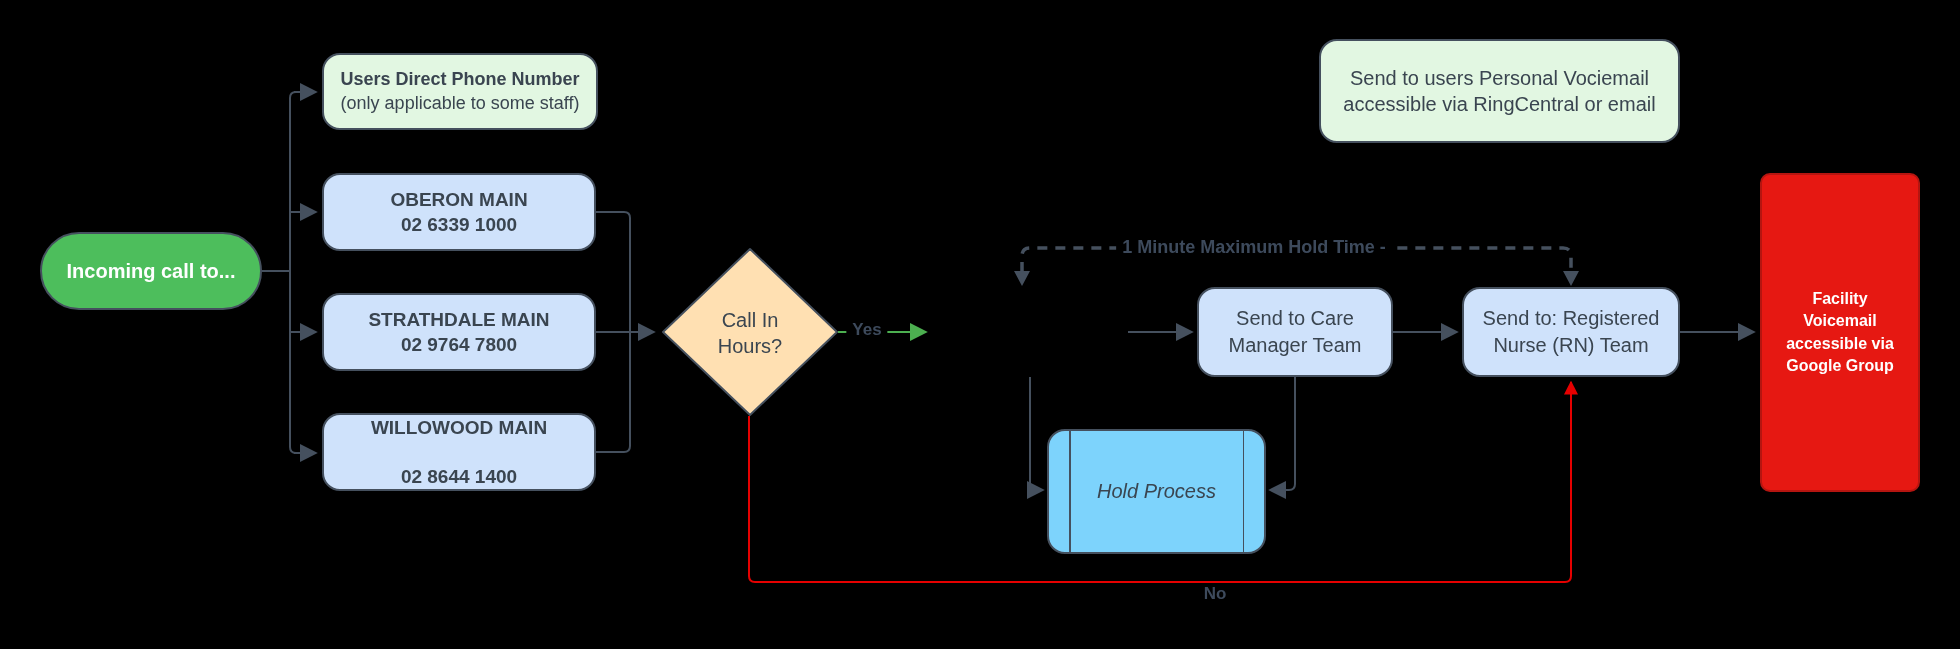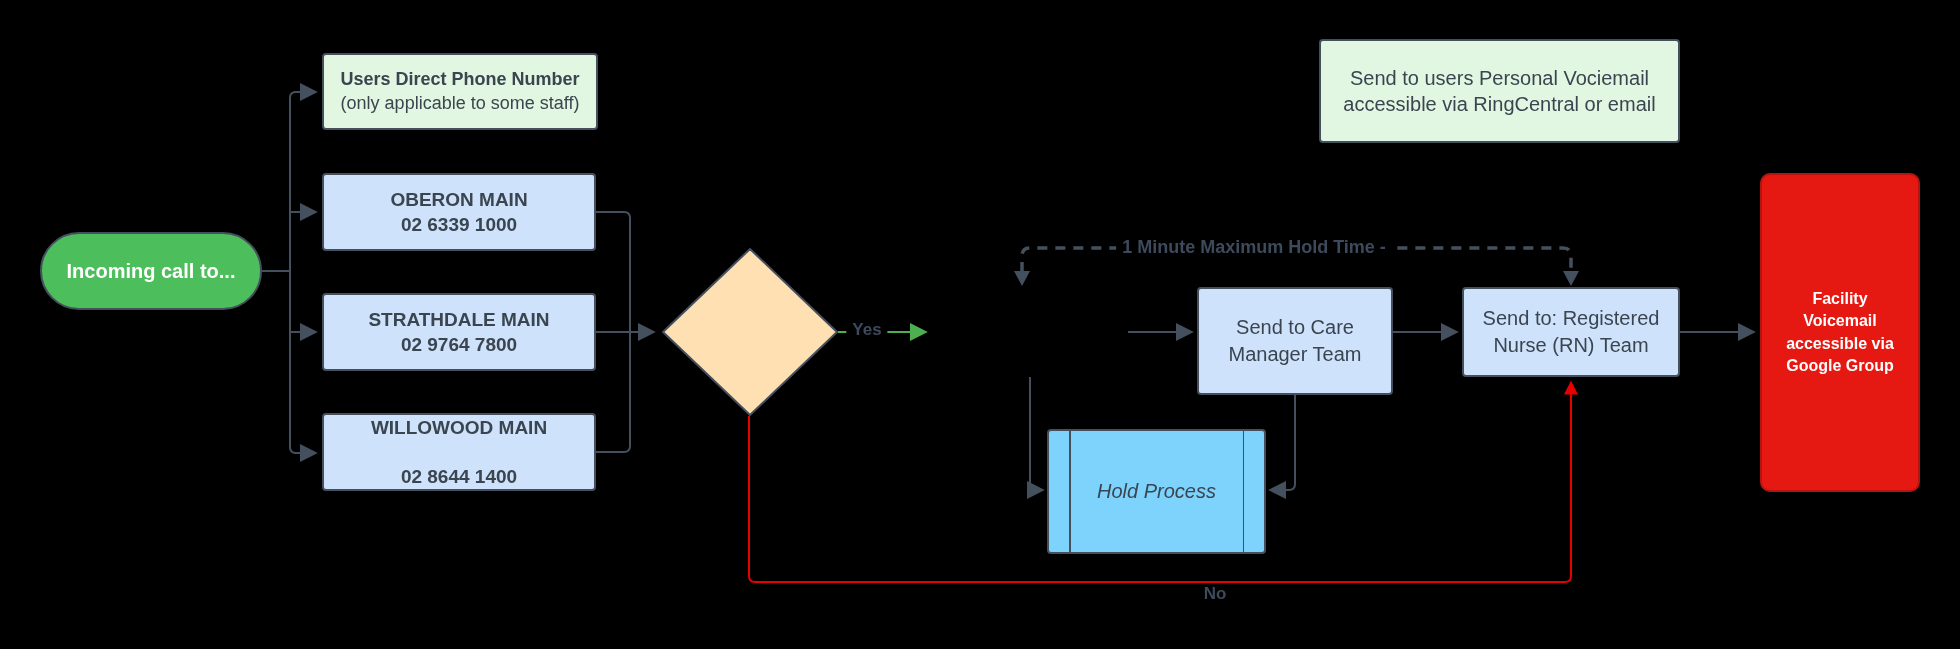--- a/index.html
+++ b/index.html
@@ -10,21 +10,21 @@
     font-family:"Liberation Sans",sans-serif;
     overflow:hidden;
   }
   .edges{position:absolute;left:0;top:0;z-index:0;}
   .node{
     position:absolute;box-sizing:border-box;z-index:2;
     display:flex;flex-direction:column;align-items:center;justify-content:center;
     text-align:center;color:#3A4550;
     border:2px solid #45505E;
   }
-  .rounded{border-radius:4px;}
+  .rounded{border-radius:18px;}
   .blue{background:#CFE2FB;}
   .note{background:#E2F7E2;}
   .orange{background:#7dd3fc;font-style:italic;}
   .pill{
     background:#4DBE5C;border-radius:40px;
     color:#FFFFFF;font-weight:bold;font-size:20px;
   }
   .phone-node{font-weight:bold;font-size:19px;line-height:1.32;}
   .proc-node{font-size:20px;line-height:1.33;padding:0 6px;}
   .note-node{font-size:19px;line-height:1.32;padding:0 10px;}
@@ -112,23 +112,26 @@
   <div class="node blue rounded phone-node" style="left:322px;top:293px;width:274px;height:78px;">
     <span>STRATHDALE MAIN</span>
     <span>02 9764 7800</span>
   </div>
 
   <div class="node blue rounded phone-node" style="left:322px;top:413px;width:274px;height:78px;justify-content:space-between;">
     <span>WILLOWOOD MAIN</span>
     <span>02 8644 1400</span>
   </div>
 
+  <div class="diamond-text" style="left:700px;top:295px;width:100px;height:75px;">
+    <span>Call In Hours?</span>
+  </div>
 
 
-  <div class="node blue rounded proc-node" style="left:1197px;top:287px;width:196px;height:108px;align-items:flex-end;">
+  <div class="node blue rounded proc-node" style="left:1197px;top:287px;width:196px;height:90px;align-items:flex-end;">
     <span>Send to Care Manager Team</span>
   </div>
 
   <div class="node blue rounded proc-node" style="left:1462px;top:287px;width:218px;height:90px;">
     <span>Send to: Registered Nurse (RN) Team</span>
   </div>
 
   <div class="node orange rounded proc-node" style="left:1047px;top:429px;width:219px;height:125px;">
     <span class="hold-bar" style="left:20px;"></span>
     <span class="hold-bar" style="right:20px;"></span>

